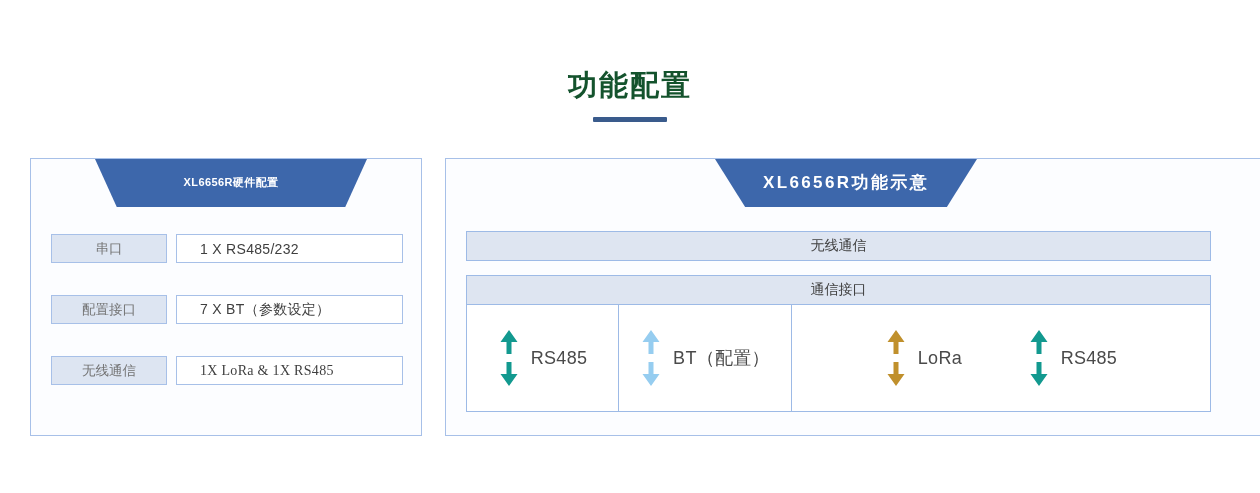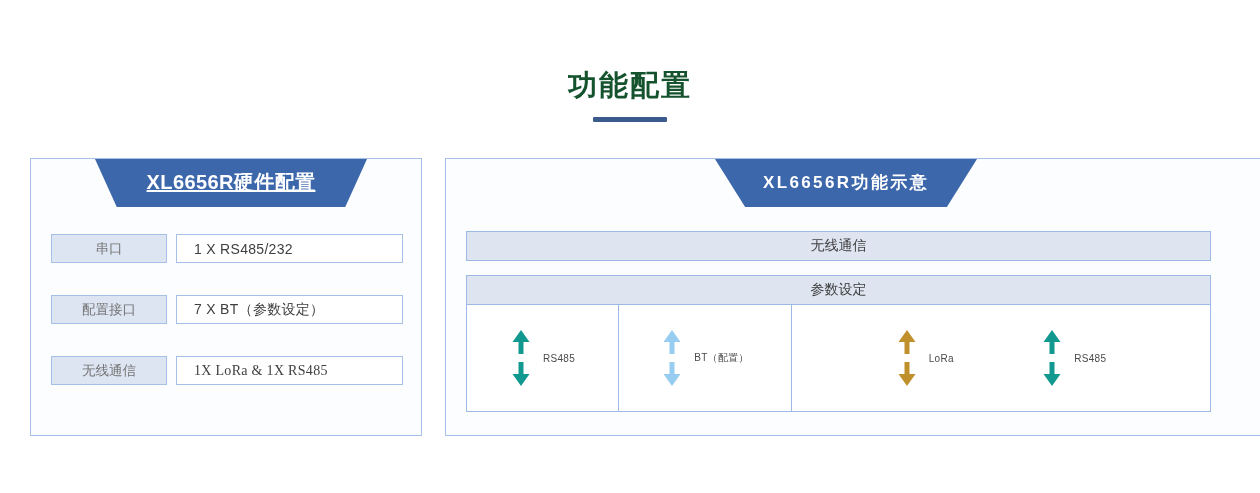--- a/index.html
+++ b/index.html
@@ -29,21 +29,21 @@
 
   
   .banner{
     position:absolute;top:0;height:48px;background:#3d67ab;
     display:flex;align-items:center;justify-content:center;
     color:#ffffff;font-weight:700;box-sizing:border-box;
   }
   .banner-left{
     left:64px;width:272px;
     clip-path:polygon(0 0,100% 0,92% 100%,8% 100%);
-    font-size:20px;letter-spacing:0.4px;text-decoration:underline;
+    font-size:11px;letter-spacing:0.4px;
   }
   .banner-right{
     left:269px;width:262px;
     clip-path:polygon(0 0,100% 0,88.5% 100%,11.5% 100%);
     font-size:17px;letter-spacing:2.4px;
   }
   .banner span{display:block;padding-bottom:2px;}
 
   
   .hw-rows{position:absolute;left:20px;top:75px;width:352px;}
@@ -52,21 +52,21 @@
   .hw-key{
     width:116px;height:29px;box-sizing:border-box;
     background:#dde5f2;border:1px solid #a7c0e8;
     display:flex;align-items:center;justify-content:center;
     font-size:13.5px;color:#737373;
   }
   .hw-val{
     flex:1;height:29px;box-sizing:border-box;margin-left:9px;
     background:#ffffff;border:1px solid #a7c0e8;
     display:flex;align-items:center;
-    padding-left:17px;font-size:14px;color:#3f3f3f;letter-spacing:0.3px;
+    padding-left:23px;font-size:14px;color:#3f3f3f;letter-spacing:0.3px;
   }
 
   
   .rp{position:absolute;left:20px;top:72px;width:745px;}
   .bar{
     height:30px;box-sizing:border-box;
     background:#dee5f1;border:1px solid #9dbae6;
     display:flex;align-items:center;justify-content:center;
     font-size:14px;color:#3f3f3f;
   }
@@ -75,21 +75,21 @@
   .iface-row{display:flex;height:106px;}
   .iface-cell{
     display:flex;align-items:center;justify-content:center;
     box-sizing:border-box;border-right:1px solid #9dbae6;
   }
   .iface-cell:last-child{border-right:none;}
   .c1{width:152px;}
   .c2{width:173px;}
   .c3{flex:1;display:flex;align-items:center;justify-content:space-around;padding:12px 60px;}
   .sig{display:flex;align-items:center;gap:11px;}
-  .sig-label{font-size:10px;color:#4a4a4a;letter-spacing:0.3px;white-space:nowrap;}
+  .sig-label{font-size:18px;color:#4a4a4a;letter-spacing:0.3px;white-space:nowrap;}
   .arrow{width:22px;height:58px;display:block;}
 </style>
 </head>
 <body>
 
 <div class="page">
 
   <div class="title-wrap">
     <div class="page-title">功能配置</div>
     <div class="title-rule"></div>
@@ -120,21 +120,21 @@
     <div class="banner banner-right">
       <span>XL6656R功能示意</span>
     </div>
 
     <div class="rp">
 
       <div class="bar">无线通信</div>
 
       <div class="bar-gap"></div>
 
-      <div class="bar">参数设定</div>
+      <div class="bar">通信接口</div>
 
       <div class="iface-box">
         <div class="iface-row">
 
           <div class="iface-cell c1">
             <div class="sig">
               <svg class="arrow" viewBox="0 0 22 58">
                 <g fill="#12998f">
                   <path d="M11 1 L19.5 13 L13.5 13 L13.5 25 L8.5 25 L8.5 13 L2.5 13 Z"></path>
                   <path d="M11 57 L19.5 45 L13.5 45 L13.5 33 L8.5 33 L8.5 45 L2.5 45 Z"></path>

